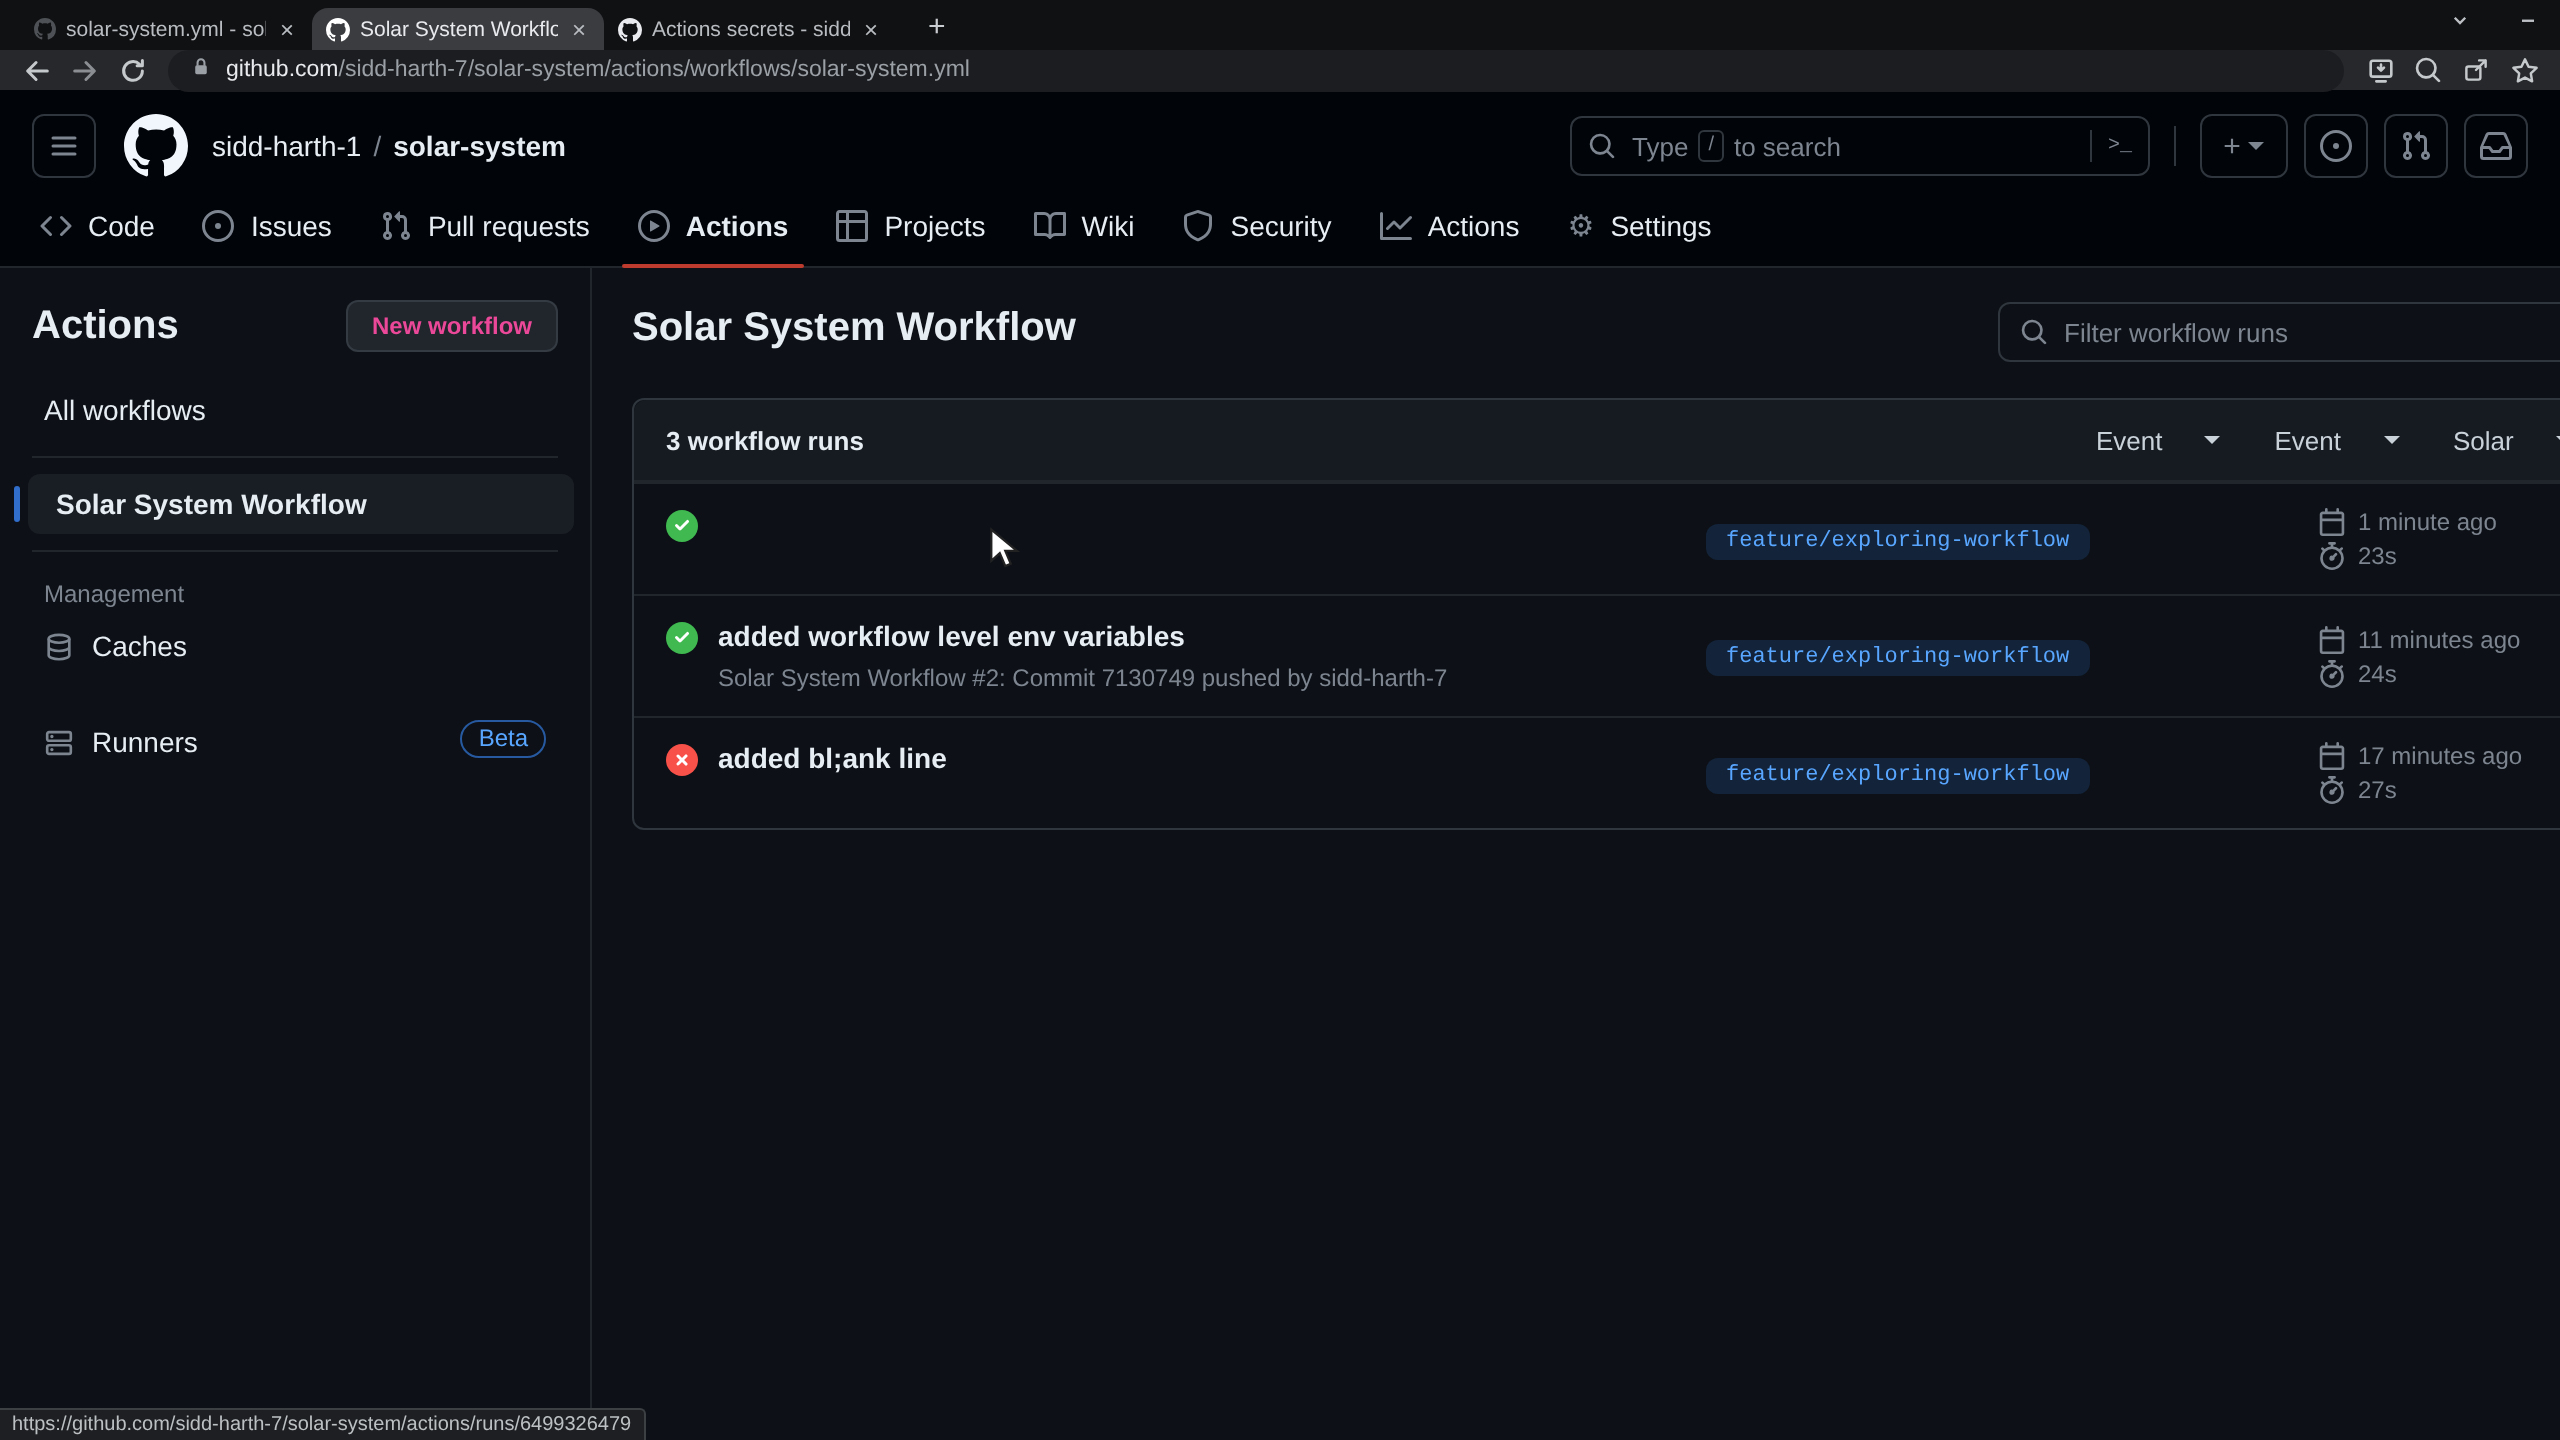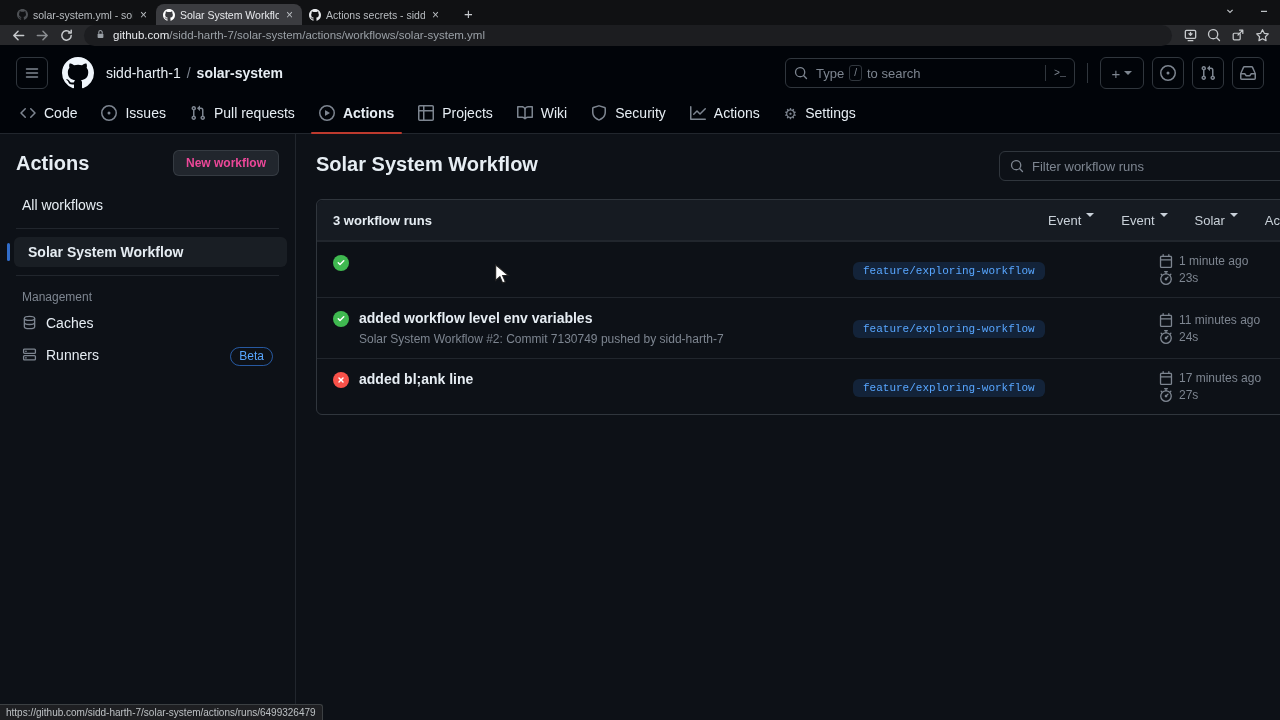--- a/index.html
+++ b/index.html
@@ -63,45 +63,45 @@
   
   .content { display:flex; height:577px; }
   .sidebar { width:296px; flex:0 0 296px; border-right:1px solid #21262d; padding-top:16px; }
   .sb-head { display:flex; align-items:center; justify-content:space-between; padding:0 16px; }
   .sb-title { font-size:20px; font-weight:700; color:#e6edf3; }
   .btn-sec { background:#21262d; border:1px solid rgba(240,246,252,0.1); border-radius:6px;
     color:#ec4899; font-size:12px; font-weight:600; padding:5px 12px; cursor:pointer;
     font-family:"Liberation Sans", sans-serif; }
   .sb-list { margin-top:14px; }
   .sb-item { margin:2px 8px; padding:7px 14px; border-radius:6px; font-size:14px; color:#e6edf3;
-    display:flex; align-items:flex-start; gap:9px; cursor:pointer; position:relative; }
+    display:flex; align-items:flex-end; gap:9px; cursor:pointer; position:relative; }
   .sb-item.selected { background:rgba(177,186,196,0.08); font-weight:600; margin-left:14px; }
   .sb-item.selected::before { content:''; position:absolute; left:-7px; top:6px; bottom:6px;
     width:3px; border-radius:3px; background:#316dca; }
   .sb-divider { border:0; border-top:1px solid #21262d; margin:8px 16px; }
   .sb-label { font-size:12px; color:#7d8590; padding:6px 22px 2px; }
   .sb-ic { color:#7d8590; display:flex; }
   .beta { margin-left:auto; font-size:12px; color:#58a6ff; border:1px solid rgba(56,139,253,0.6);
-    border-radius:999px; padding:0 8px; line-height:17px; }
+    border-radius:999px; padding:0 8px; line-height:17px;margin-top:13px; }
 
   .main { flex:1; position:relative; padding:16px 0 0 20px; }
   .page-title { font-size:20px; font-weight:600; color:#e6edf3; margin-top:3px; }
   .filterbox { position:absolute; left:703px; top:17px; width:330px; height:30px;
     border:1px solid #30363d; border-radius:6px; background:#0d1117; display:flex;
     align-items:center; gap:8px; padding:0 10px; color:#7d8590; }
   .filterbox input { background:transparent; border:none; outline:none; color:#e6edf3;
     font-size:13px; width:100%; font-family:"Liberation Sans", sans-serif; }
   .filterbox input::placeholder { color:#7d8590; }
 
   .runs-panel { margin-top:23px; width:1240px; border:1px solid #30363d; border-radius:6px; }
   .runs-header { background:#161b22; border-bottom:1px solid #21262d; border-radius:6px 6px 0 0;
     height:41px; display:flex; align-items:center; padding:0 16px; position:relative; }
   .runs-count { font-size:13px; font-weight:600; color:#e6edf3; }
   .runs-filters { position:absolute; left:731px; display:flex; gap:27px; }
-  .filterdd { display:flex; align-items:flex-start; gap:5px; font-size:13px; color:#c9d1d9; cursor:pointer; }
+  .filterdd { display:flex; align-items:center; gap:21px; font-size:13px; color:#c9d1d9; cursor:pointer; }
   .filterdd .caret { border-top-width:4px; }
 
   .run-row { display:grid; grid-template-columns:520px 306px 1fr; padding:12px 16px;
     border-top:1px solid #21262d; }
   .run-row:first-of-type { border-top:none; }
   .run-main { display:flex; gap:10px; }
   .run-status { flex:0 0 16px; margin-top:1px; }
   .run-title { font-size:14px; font-weight:600; color:#e6edf3; cursor:pointer; }
   .run-sub { font-size:12px; color:#7d8590; margin-top:6px; }
   .run-branch { align-self:center; }

